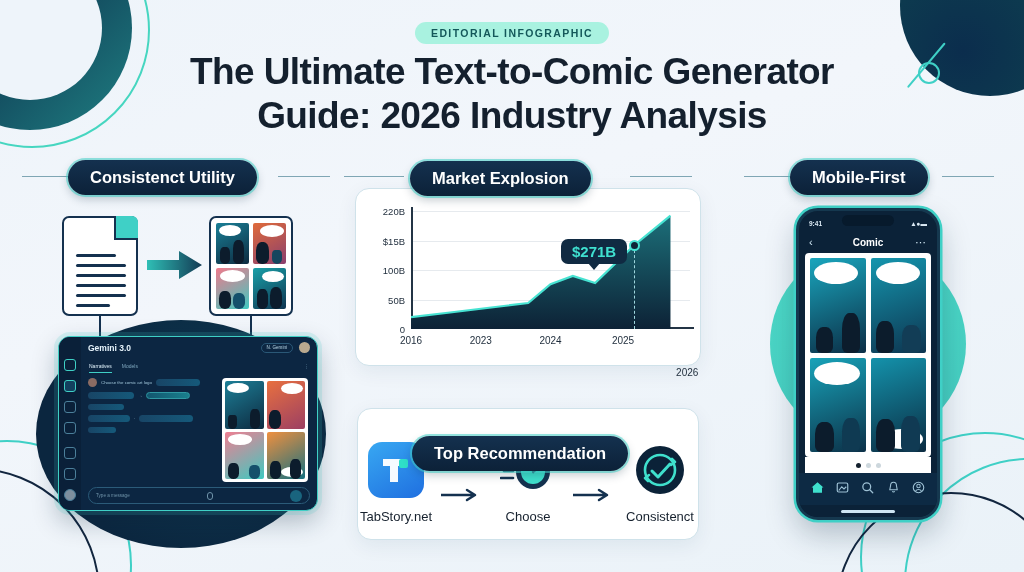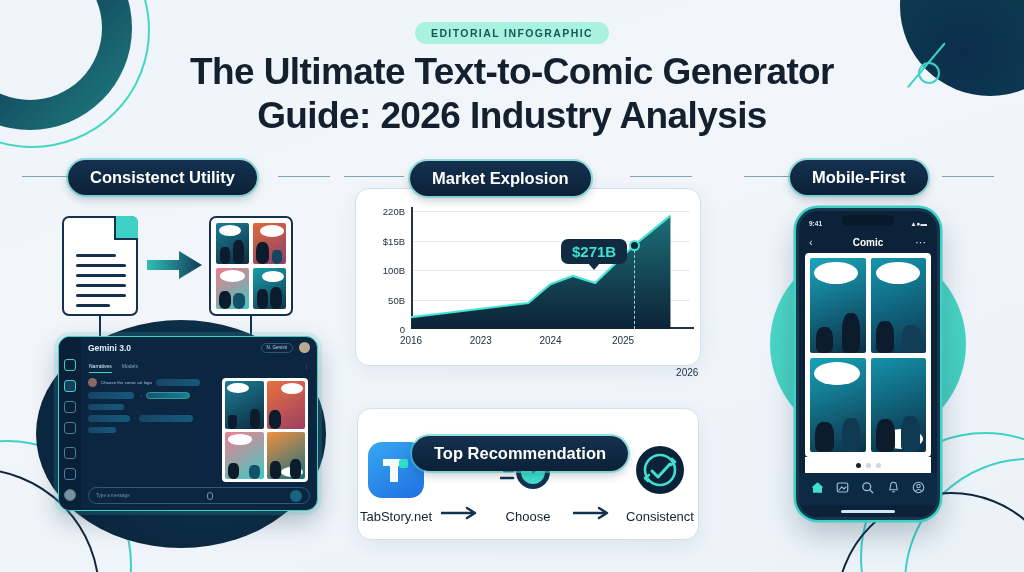--- a/index.html
+++ b/index.html
@@ -200,21 +200,21 @@
     white-space: nowrap;
   }
   .tooltip:after {
     content: ""; position: absolute; left: 50%; bottom: -6px; margin-left: -6px;
     border-left: 6px solid transparent; border-right: 6px solid transparent;
     border-top: 7px solid #102a42;
   }
 
   
   #rec-card { left: 357px; top: 408px; width: 342px; height: 132px; }
-  .rec-row { position: absolute; left: 0; right: 0; top: 34px; display: flex; align-items: flex-end; justify-content: center; gap: 6px; }
+  .rec-row { position: absolute; left: 0; right: 0; top: 34px; display: flex; align-items: center; justify-content: center; gap: 6px; }
   .rec-item { width: 92px; text-align: center; }
   .rec-label { font-size: 13px; color: #16212e; margin-top: 11px; font-weight: normal; }
   .rec-arrow { width: 42px; margin-top: 28px; }
   .tab-logo {
     width: 56px; height: 56px; margin: 0 auto; border-radius: 14px;
     background: linear-gradient(150deg,#38a8f2 0%,#1f6fe0 100%);
     position: relative;
   }
 
   

